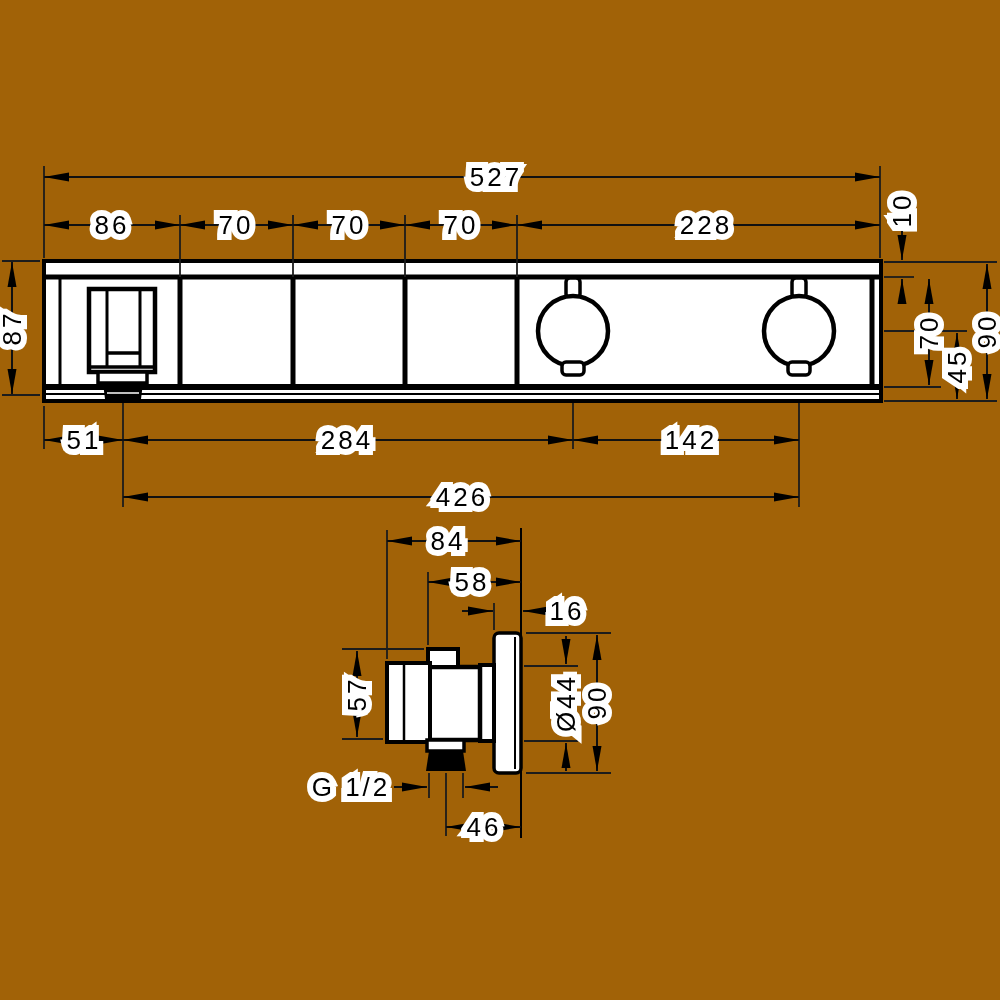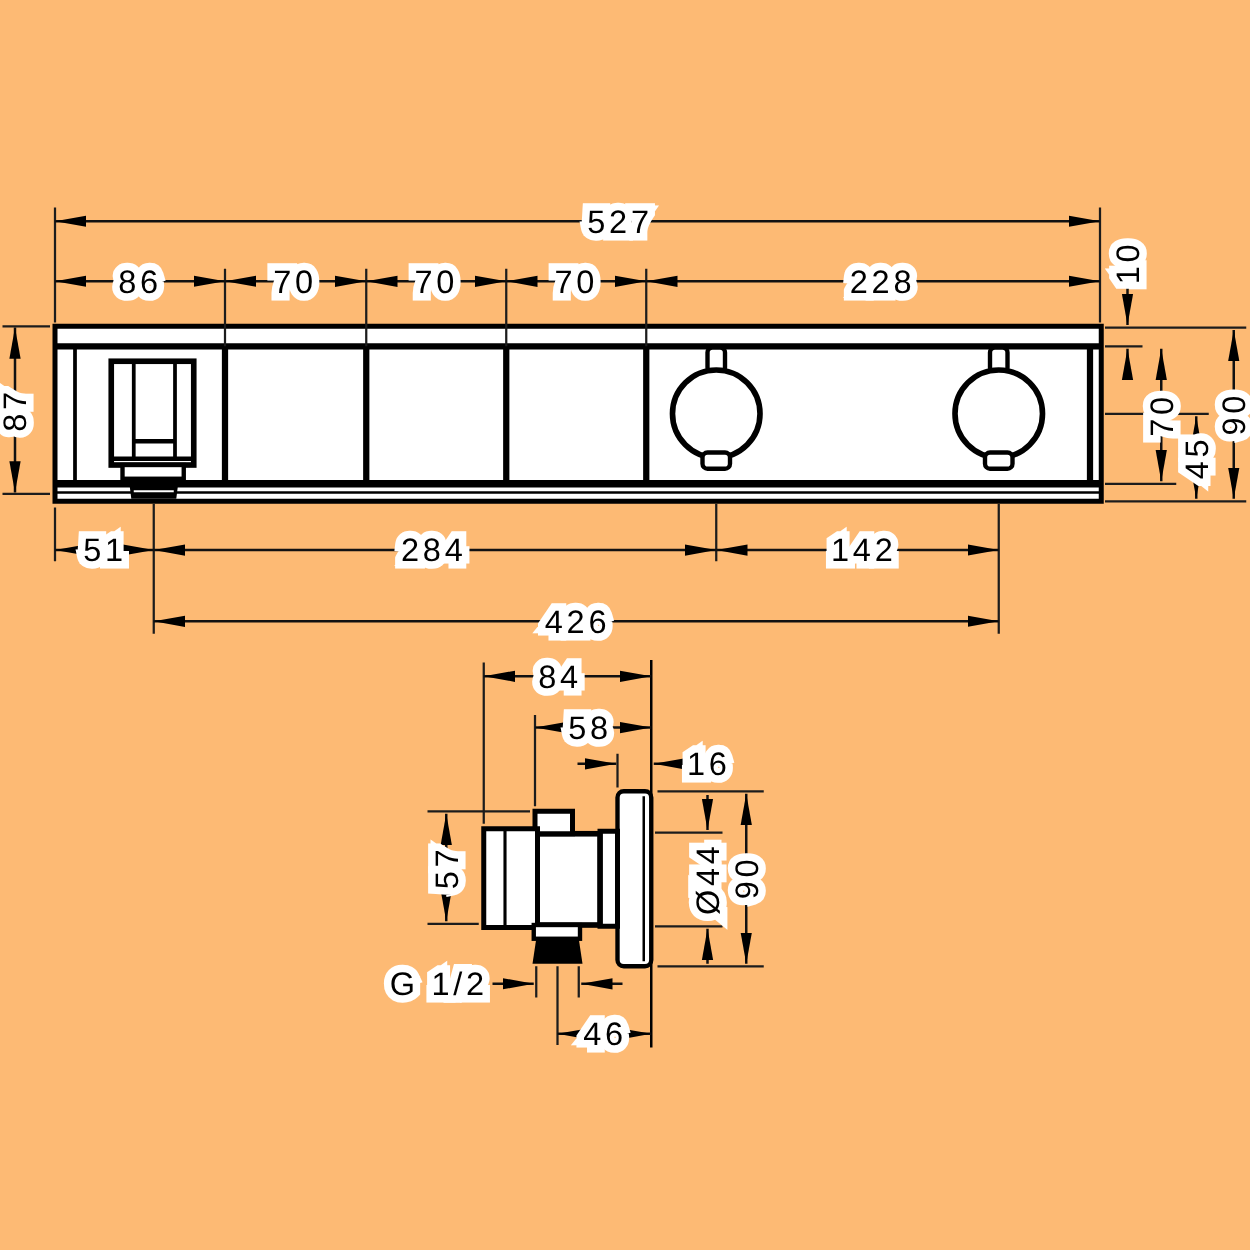--- a/index.html
+++ b/index.html
@@ -1,16 +1,16 @@
 <!DOCTYPE html>
 <html><head>
 <meta charset="utf-8">
 <style>
   html,body { margin:0; padding:0; background:#ffffff; }
-  .stage { width:1000px; height:1000px; background:#fdba74; position:relative; }
+  .stage { width:1000px; height:1000px; background:#a16207; position:relative; }
   svg { display:block; }
   
   .ext  { stroke:#1c1c1c; stroke-width:1.8; fill:none; }
   .diml { stroke:#111111; stroke-width:2; fill:none; }
   .s2 { stroke:#000; stroke-width:2;   fill:none; }
   .s25{ stroke:#000; stroke-width:2.5; fill:none; }
   .s3 { stroke:#000; stroke-width:3;   fill:none; }
   .s35{ stroke:#000; stroke-width:3.5; fill:none; }
   .s4 { stroke:#000; stroke-width:4;   fill:none; }
   .s45{ stroke:#000; stroke-width:4.5; fill:none; }

